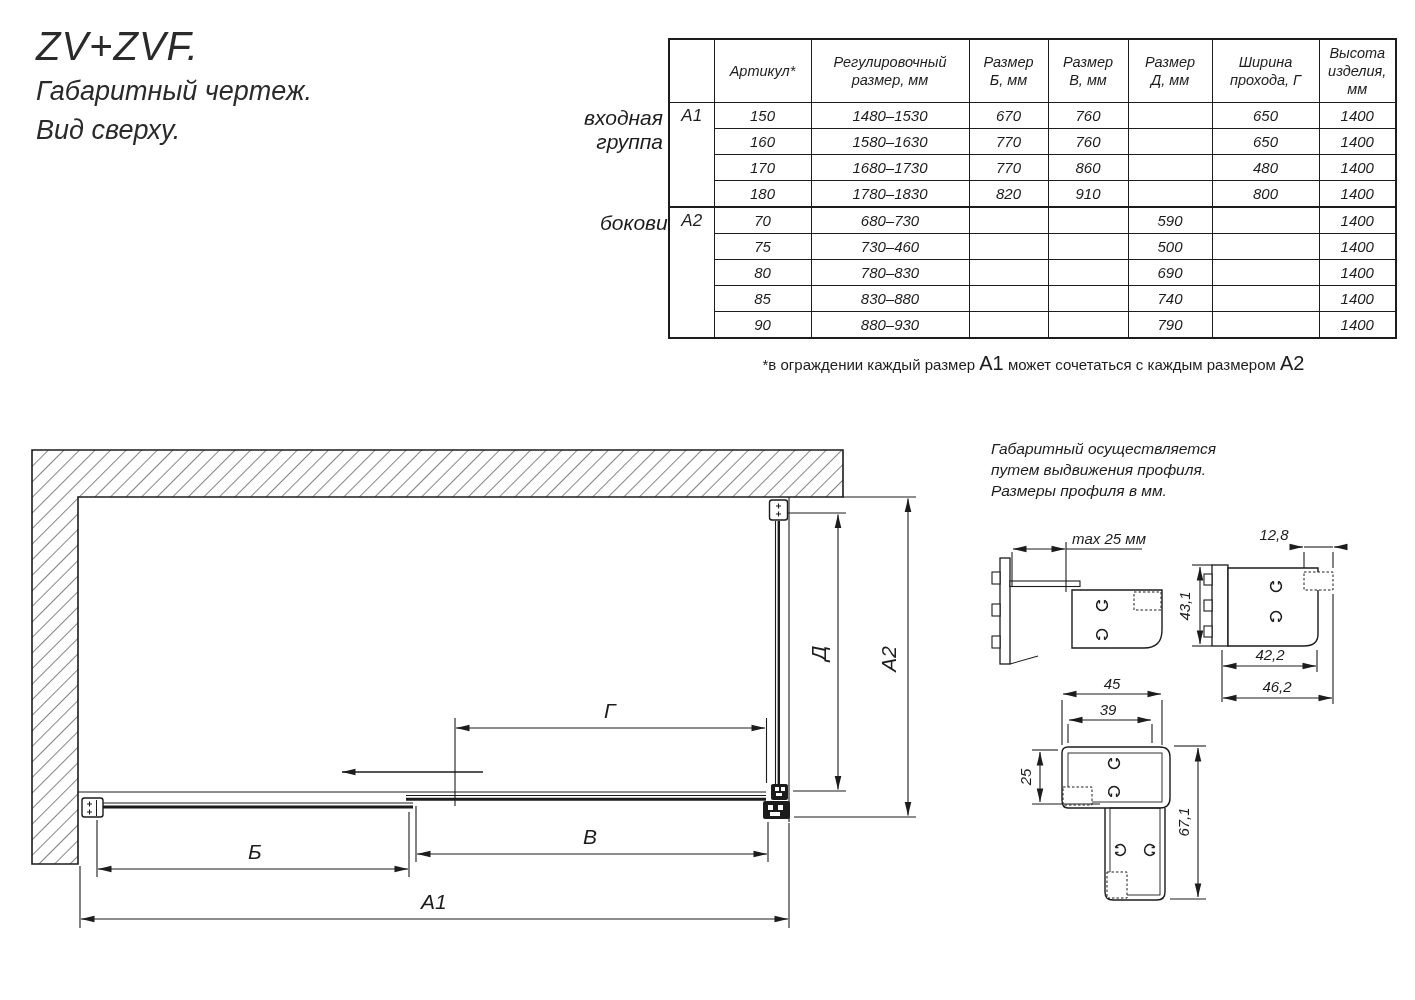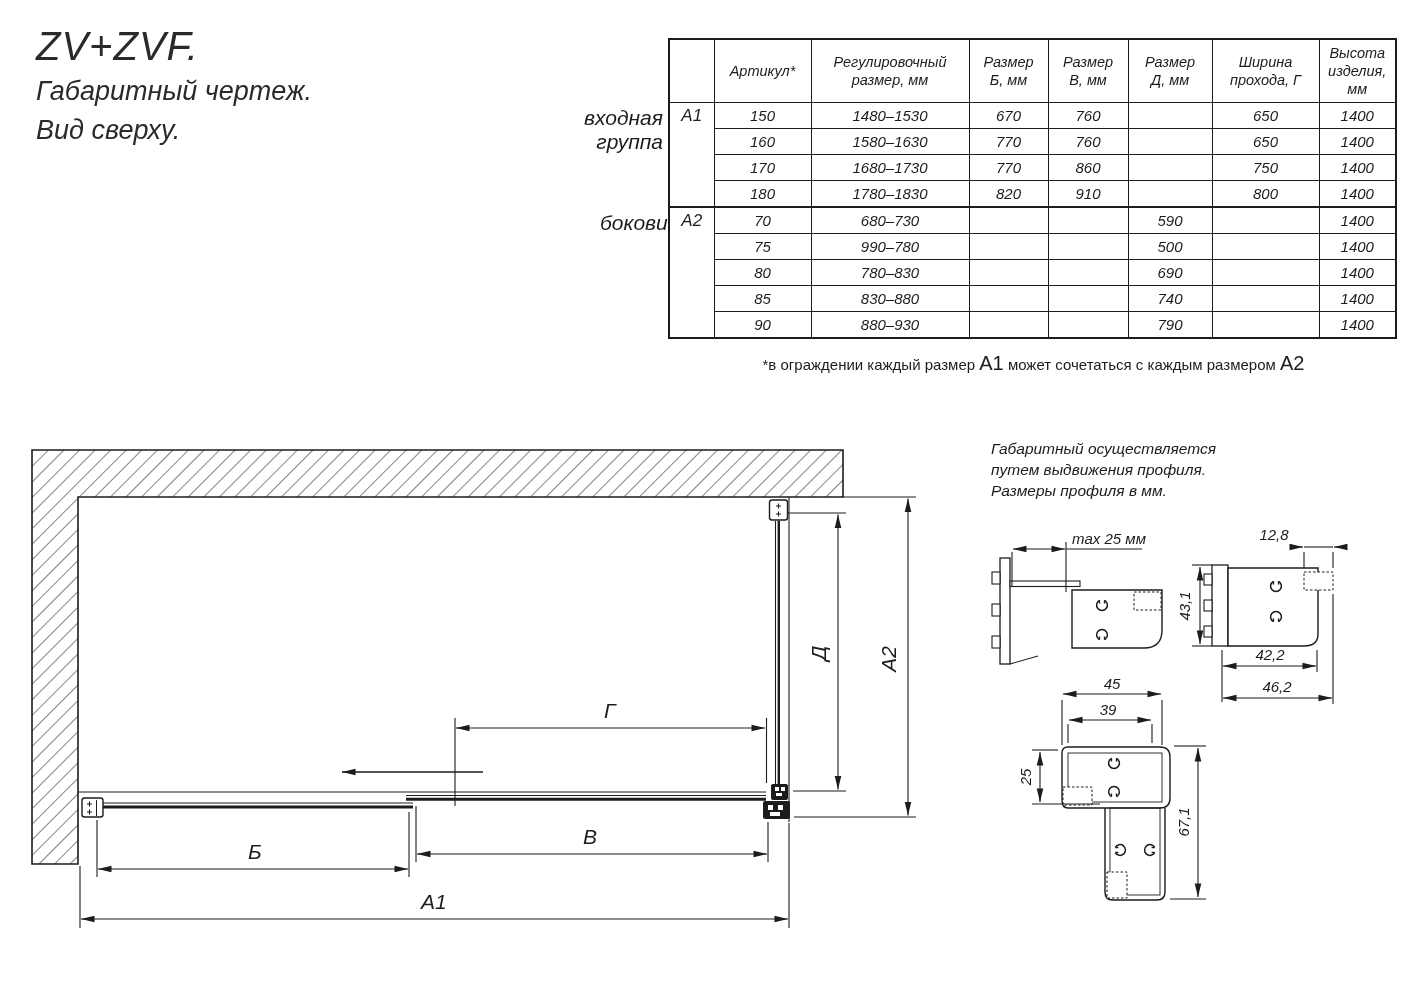--- a/index.html
+++ b/index.html
@@ -94,21 +94,21 @@
             <td></td>
             <td>650</td>
             <td>1400</td>
       </tr>
       <tr>
         <td>170</td>
             <td>1680–1730</td>
             <td>770</td>
             <td>860</td>
             <td></td>
-            <td>750</td>
+            <td>480</td>
             <td>1400</td>
       </tr>
       <tr>
         <td>180</td>
             <td>1780–1830</td>
             <td>820</td>
             <td>910</td>
             <td></td>
             <td>800</td>
             <td>1400</td>
@@ -118,21 +118,21 @@
         <td>70</td>
             <td>680–730</td>
             <td></td>
             <td></td>
             <td>590</td>
             <td></td>
             <td>1400</td>
       </tr>
       <tr>
         <td>75</td>
-            <td>990–780</td>
+            <td>730–460</td>
             <td></td>
             <td></td>
             <td>500</td>
             <td></td>
             <td>1400</td>
       </tr>
       <tr>
         <td>80</td>
             <td>780–830</td>
             <td></td>

